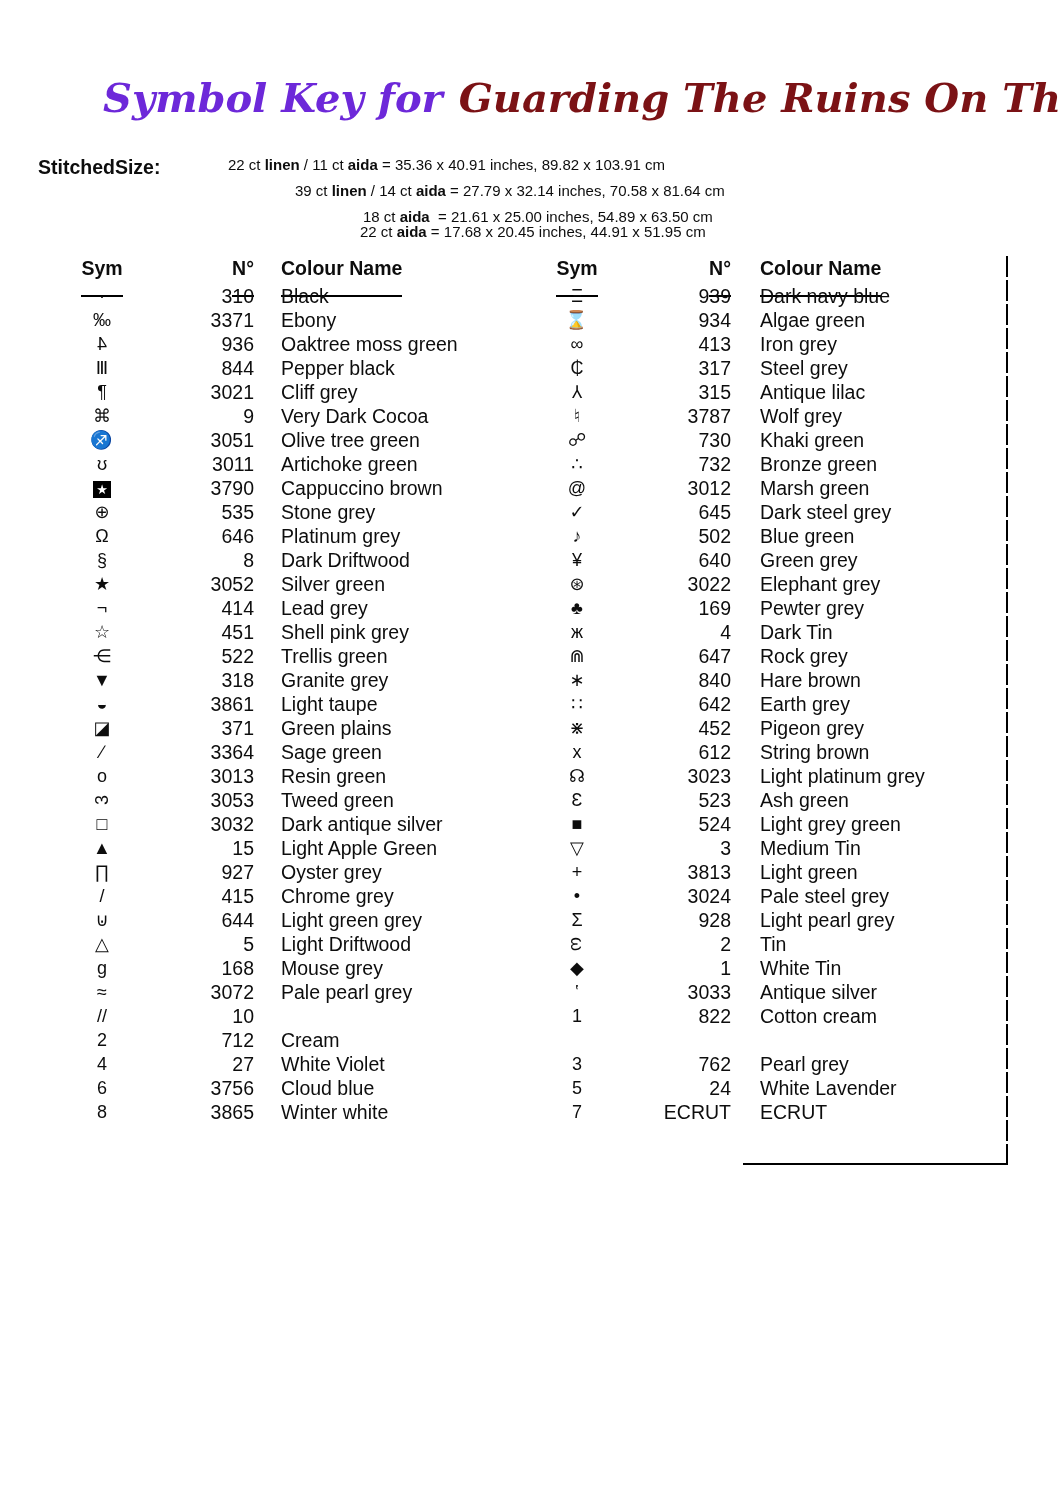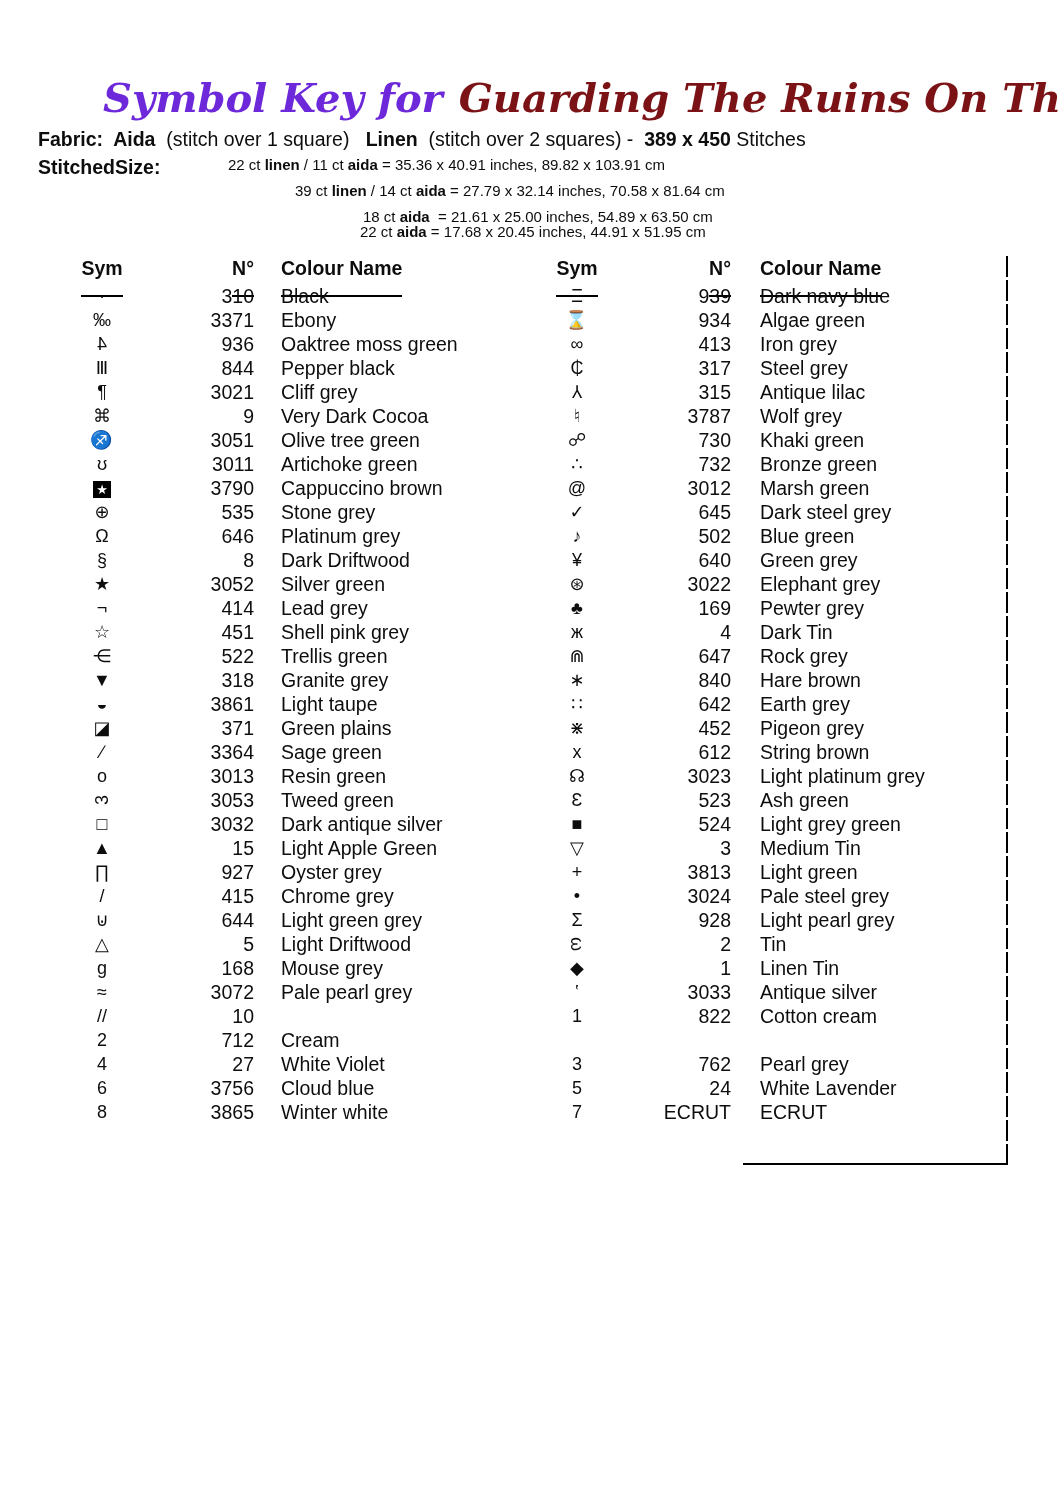--- a/index.html
+++ b/index.html
@@ -35,21 +35,20 @@
   .vrule{position:absolute;left:1006px;top:256px;width:2px;height:910px;
          background:repeating-linear-gradient(180deg,#000 0 21px,#fff 21px 24px);}
   .hrule{position:absolute;left:743px;top:1163px;width:265px;height:2px;background:#000;}
 </style>
 </head>
 <body>
 
 <div class="page">
   <h1 class="title"><span class="t-black">Symbol Key for</span><span class="t-red">Guarding The Ruins On The Left</span></h1>
 
-  <div class="fabric"><span class="b">Fabric:  </span><span class="b">Aida</span><span>  (stitch over 1 square)   </span><span class="b">Linen</span><span>  (stitch over 2 squares) -  </span><span class="b">389 x 450</span><span> Stitches</span></div>
 
   <div class="ss-label">StitchedSize:</div>
   <div class="size-lines">
       <div class="size-line"><span>22 ct </span><span class="b">linen</span><span> / 11 ct </span><span class="b">aida</span><span> = 35.36 x 40.91 inches, 89.82 x 103.91 cm</span></div>
       <div class="size-line"><span>39 ct </span><span class="b">linen</span><span> / 14 ct </span><span class="b">aida</span><span> = 27.79 x 32.14 inches, 70.58 x 81.64 cm</span></div>
       <div class="size-line"><span>18 ct </span><span class="b">aida</span><span>  = 21.61 x 25.00 inches, 54.89 x 63.50 cm</span></div>
       <div class="size-line"><span>22 ct </span><span class="b">aida</span><span> = 17.68 x 20.45 inches, 44.91 x 51.95 cm</span></div>
     </div>
 
   <div class="tbl tbl-left">
@@ -375,21 +374,21 @@
         <div class="name">Light pearl grey</div>
       </div>
       <div class="trow">
         <div class="sym"><span class="g-rot" style="transform: rotate(90deg);">ω</span></div>
         <div class="num">2</div>
         <div class="name">Tin</div>
       </div>
       <div class="trow">
         <div class="sym"><span>◆</span></div>
         <div class="num">1</div>
-        <div class="name">Linen Tin</div>
+        <div class="name">White Tin</div>
       </div>
       <div class="trow">
         <div class="sym"><span>‛</span></div>
         <div class="num">3033</div>
         <div class="name">Antique silver</div>
       </div>
       <div class="trow">
         <div class="sym"><span>1</span></div>
         <div class="num">822</div>
         <div class="name">Cotton cream</div>

